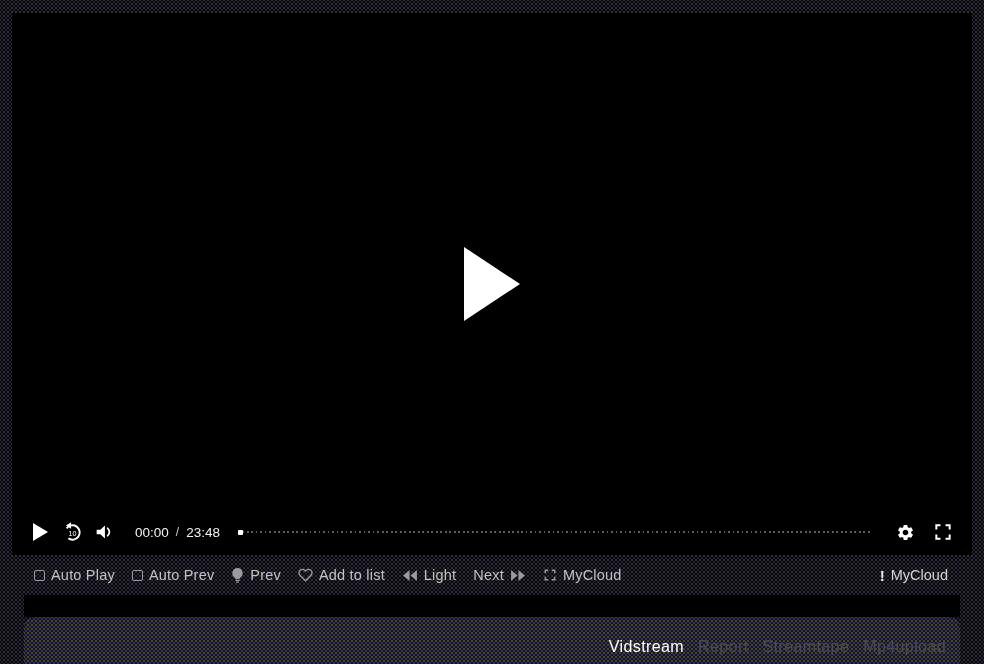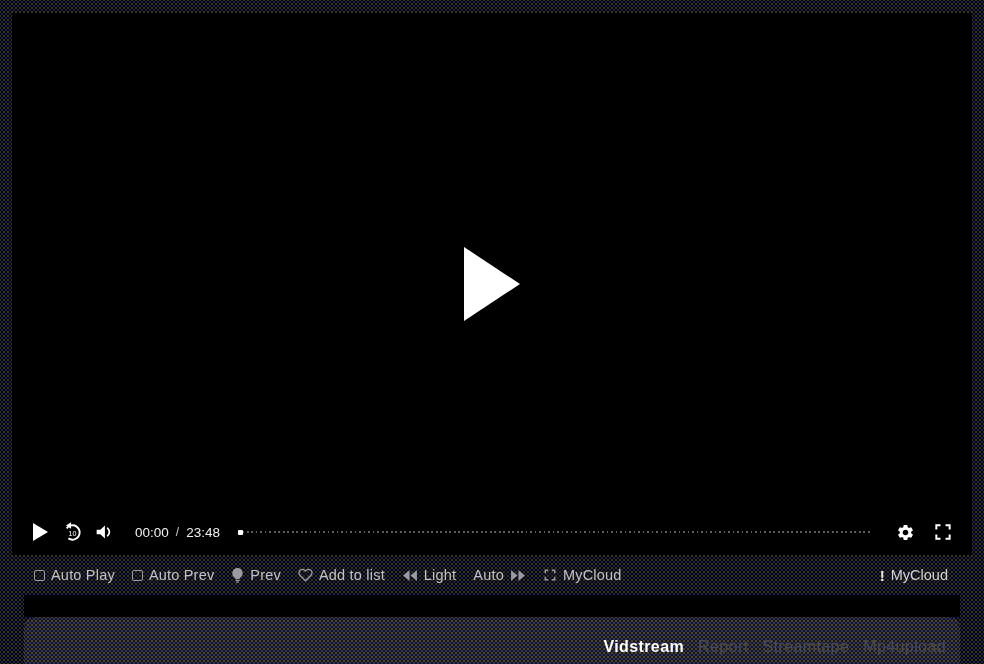--- a/index.html
+++ b/index.html
@@ -101,21 +101,21 @@
       radial-gradient(rgba(74,82,200,.45) .8px, transparent 1.4px),
       radial-gradient(rgba(170,160,80,.36) .8px, transparent 1.4px);
     background-size:4px 4px;
     background-position:0 0,2px 2px;
     display:flex; align-items:center; justify-content:flex-end;
     padding:0 14px; gap:14px;
   }
   .server-item {
     font-size:16px; letter-spacing:.4px; color:#4b4b53; cursor:pointer; white-space:nowrap;
   }
-  .server-item.active { color:#ffffff; font-weight:700;border-radius:7px; }
+  .server-item.active { color:#ffffff; font-weight:400;border-radius:7px; }
 
   svg { display:block; }
 </style>
 </head>
 <body>
 
 <div class="stage">
 
   <div class="player">
     <div class="big-play"></div>
@@ -206,21 +206,21 @@
       <span class="ico">
         <svg width="16" height="13" viewBox="0 0 17 14">
           <polygon points="8,1 1,7 8,13" fill="#9a9aa0"></polygon>
           <polygon points="16,1 9,7 16,13" fill="#9a9aa0"></polygon>
         </svg>
       </span>
       <span>Light</span>
     </button>
 
     <button class="tb-item">
-      <span>Auto</span>
+      <span>Next</span>
       <span class="ico">
         <svg width="16" height="13" viewBox="0 0 17 14">
           <polygon points="1,1 8,7 1,13" fill="#9a9aa0"></polygon>
           <polygon points="9,1 16,7 9,13" fill="#9a9aa0"></polygon>
         </svg>
       </span>
     </button>
 
     <button class="tb-item">
       <span class="ico">

